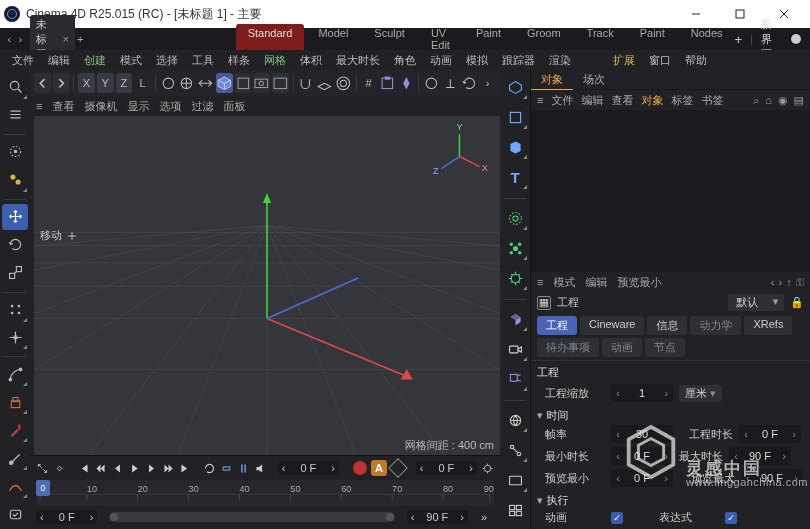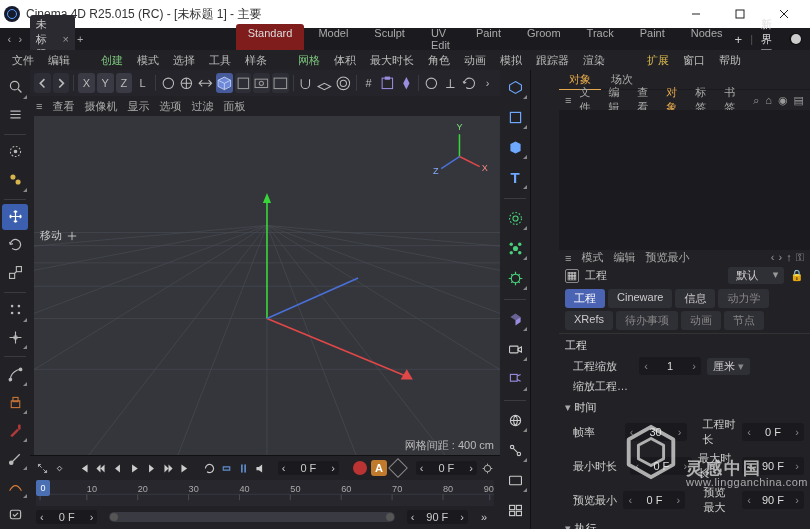--- a/index.html
+++ b/index.html
@@ -19,21 +19,21 @@
   .layout-tabs { margin-left: 150px; display: flex; gap: 2px; }
   .layout-tab { padding: 3px 12px; color: #aaa; font-size:11px; border-radius:3px 3px 0 0;}
   .layout-tab.active { background: #7f1d1d; color: #ddd; border-bottom:2px solid #5f8fc8;}
   .tabbar-right { margin-left: auto; display: flex; align-items: center; padding-right: 8px; gap: 8px; }
   .plus-icn {color:#ccc;font-size:13px;}
   .newui { color:#ddd; font-size:11px; }
   .toggle-pill { width: 22px; height: 12px; background: #111; border-radius: 6px; position: relative; }
   .toggle-pill::after { content:""; position:absolute; right:1px; top:1px; width:10px;height:10px;background:#ccc;border-radius:50%;}
   .menubar { height: 20px; display: flex; align-items: center; gap: 2px; padding: 0 6px; background: #222226;}
   .menuitem { padding: 2px 6px; color: #bbb; font-size: 11px; }
-  .menuitem.green { color: #7cc47c; margin-left: 17px; }
+  .menuitem.green { color: #7cc47c; }
   .menuitem.yellow { color: #d9b84e; margin-left: 28px; }
   .body { flex: 1; display: flex; min-height: 0; }
   
   .ltools { width: 30px; background: #222226; display: flex; flex-direction: column; align-items: center; padding-top: 4px; gap: 0px; }
   .tbtn { width: 26px; height: 26px; display: flex; align-items: center; justify-content: center; color: #bbb; border-radius: 3px; margin-bottom:2px; position:relative;}
   .tbtn.sel { background: #3c5fb0; color: #fff; }
   .tbtn svg { width: 17px; height: 17px; }
   .tbtn .tri{position:absolute;right:1px;bottom:1px;width:0;height:0;border-left:4px solid transparent;border-bottom:4px solid #888;}
   .ldivider { width: 22px; height: 1px; background: #3a3a40; margin: 4px 0; }
   
@@ -51,21 +51,21 @@
   .viewport { flex: 1; position: relative; background: #32343a; overflow: hidden; }
   .vp-header { position: absolute; top: 0; left: 0; right: 0; height: 20px; display: flex; align-items: center; padding: 0 6px; background: rgba(30,30,34,0.85); color: #bbb; justify-content: space-between; }
   .vp-header .cam { display:flex;align-items:center;gap:4px;}
   .grid-canvas { position: absolute; inset: 0; }
   .vp-footer { position: absolute; bottom: 2px; right: 6px; font-size: 11px; color: #bbb; }
   .move-label { position: absolute; left: 6px; top: 112px; font-size: 11px; color: #ccc; display:flex;align-items:center;gap:4px;}
   
   .vp-tools { width: 30px; background: #222226; display: flex; flex-direction: column; align-items: center; padding-top: 4px; gap: 2px; }
   .vp-tools .tbtn { width:26px; height:26px; }
   
-  .rpanel { width: 280px; background: #222226; display: flex; flex-direction: column; border-left: 1px solid #111; padding-left: 28px;}
+  .rpanel { width: 280px; background: #222226; display: flex; flex-direction: column; border-left: 1px solid #111;}
   .rp-tabs { height: 20px; display: flex; align-items: center; border-bottom:1px solid #1a1a1e;}
   .rp-tab { padding: 2px 10px; color: #aaa; font-size: 11px; }
   .rp-tab.active { color: #e5a84b; border-bottom:1px solid #e5a84b;}
   .rp-menubar { height: 20px; display: flex; align-items: center; gap: 8px; padding: 0 6px; color:#aaa;}
   .rp-menubar .mitem { font-size:11px; }
   .rp-menubar .mitem.active { color:#e5a84b;}
   .rp-menubar .right-icons { margin-left:auto; display:flex; gap:6px; color:#999;}
   .obj-area { flex: 1; background:#1b1b1f; min-height: 140px;}
   
   .attr-tabs { height: 20px; display: flex; align-items: center; border-top:1px solid #111; border-bottom:1px solid #111;}
@@ -798,21 +798,20 @@
           <div class="field-row">
             <span class="field-label">工程缩放</span>
             <div class="numbox">
                 <span class="ar">‹</span>
                 <span class="val">1</span>
                 <span class="ar">›</span>
               </div>
             <div class="unitbox"><span>厘米</span></div>
           </div>
         </div>
-        <div class="link-row">缩放工程…</div>
 
         <div class="collapse-row">
             <span class="caret">▾</span>
             <span>时间</span>
           </div>
         <div class="fields">
           <div class="field-row">
             <span class="field-label">帧率</span>
             <div class="numbox">
                 <span class="ar">‹</span>

